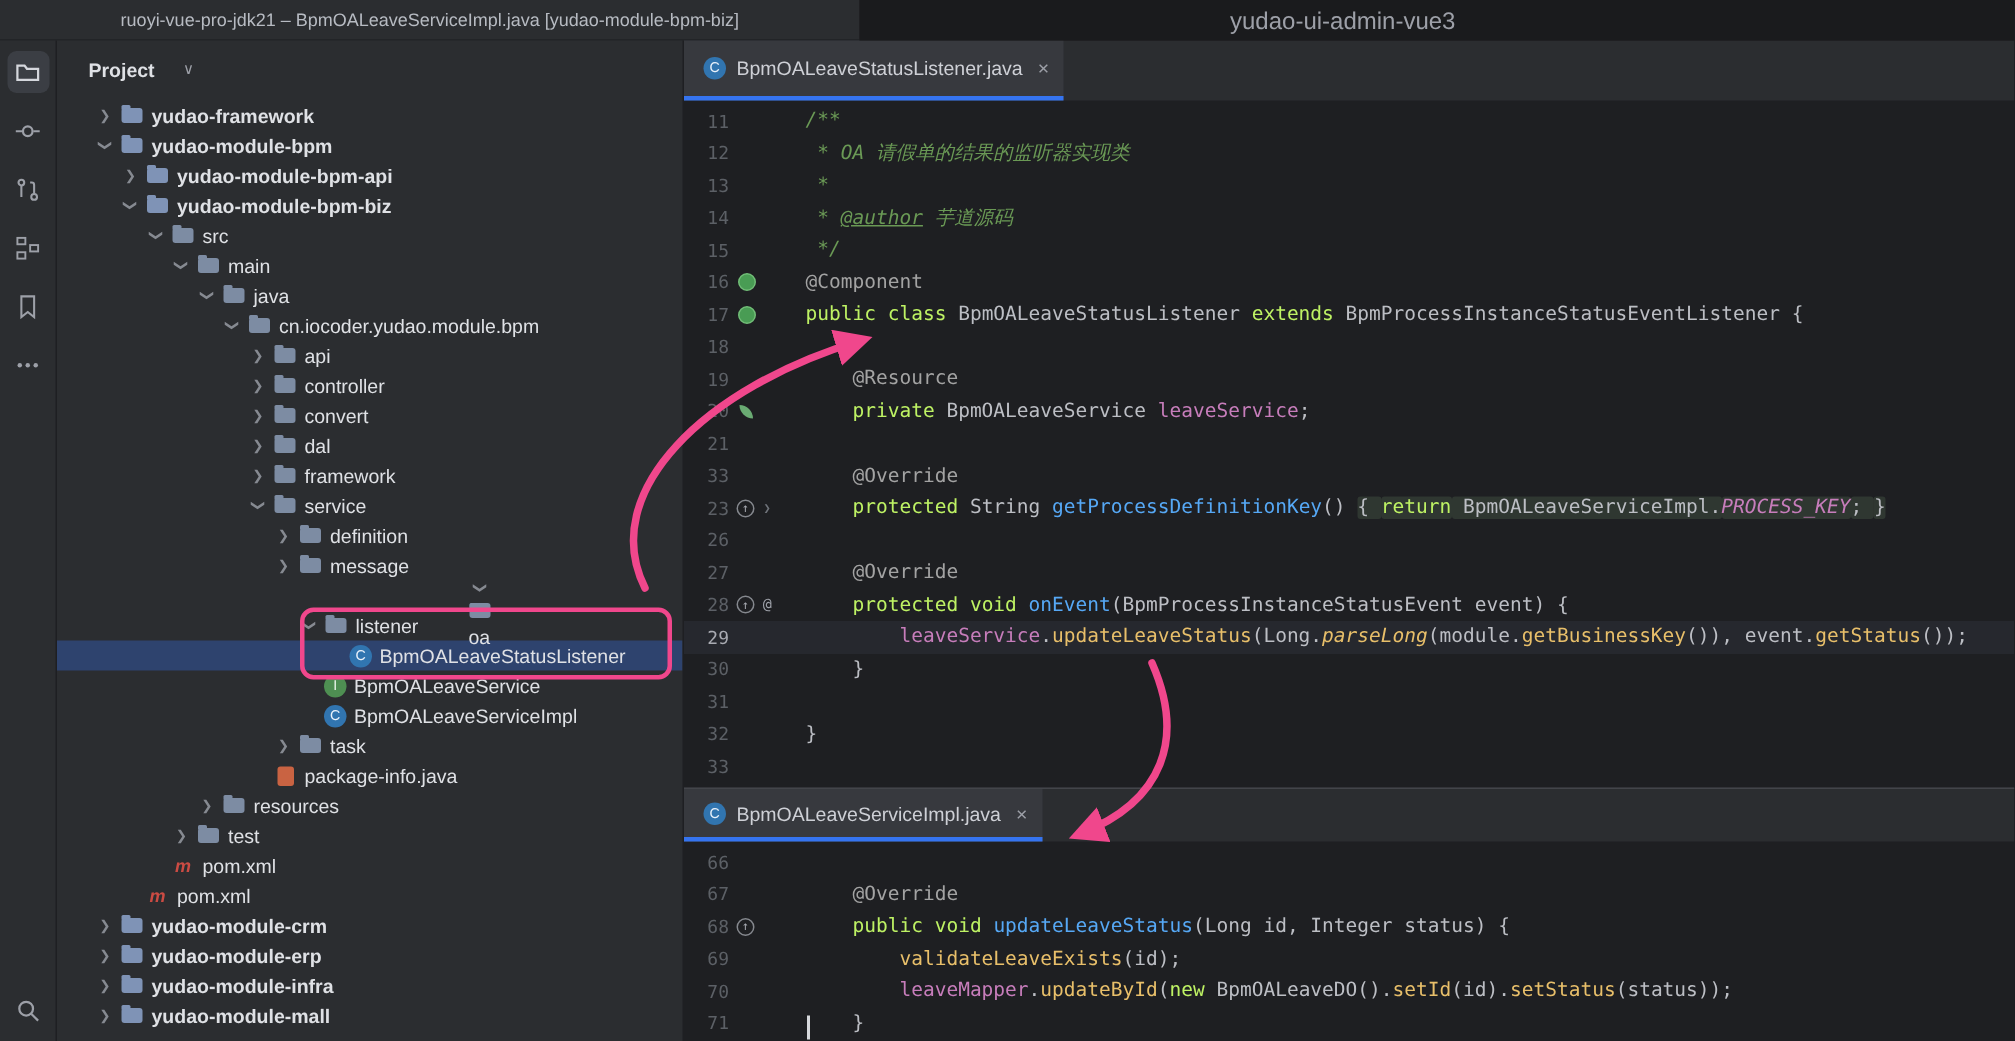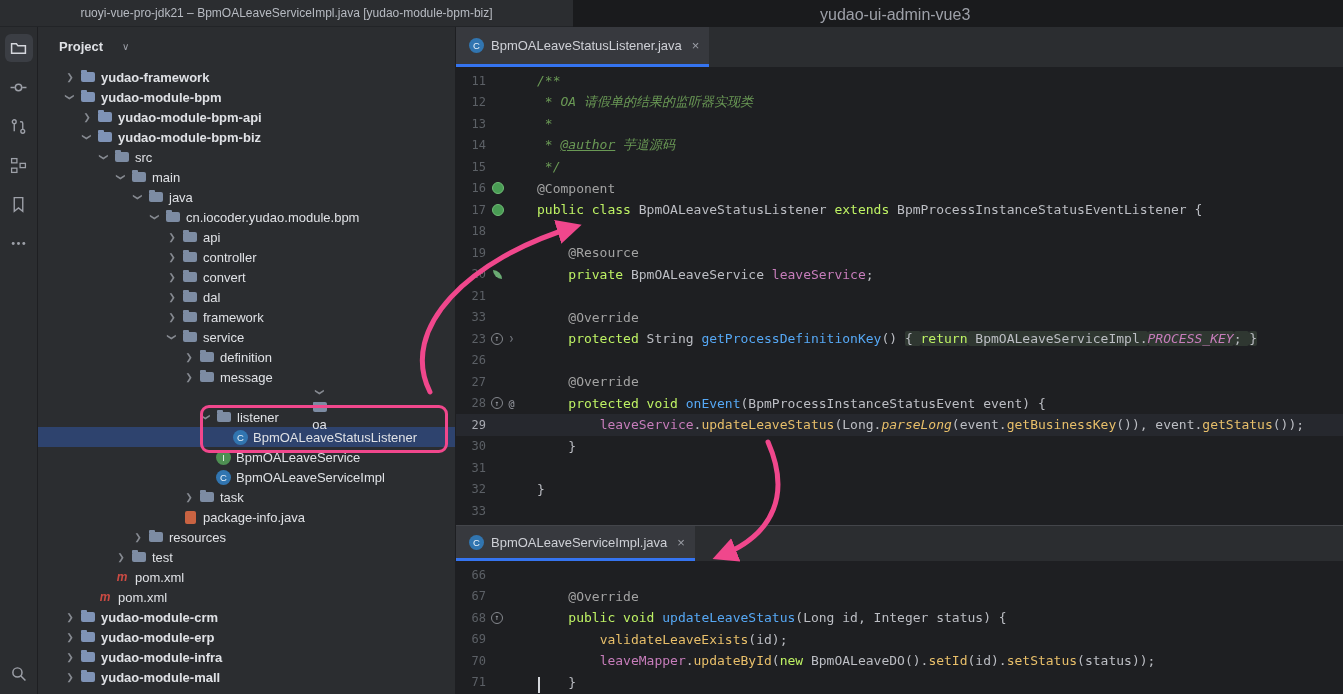--- a/index.html
+++ b/index.html
@@ -458,21 +458,21 @@
                 <span class="gi gi-annotation-at"></span>
               </span>
             </span>
             <span class="src"><span class="p">    </span><span class="k">protected</span><span class="p"> </span><span class="k">void</span><span class="p"> </span><span class="m">onEvent</span><span class="p">(BpmProcessInstanceStatusEvent event) {</span></span>
           </div>
           <div class="code-line hl">
             <span class="gutter">
               <span class="lnum">29</span>
               <span class="gicons"></span>
             </span>
-            <span class="src"><span class="p">        </span><span class="f">leaveService</span><span class="p">.</span><span class="mc">updateLeaveStatus</span><span class="p">(Long.</span><span class="sm">parseLong</span><span class="p">(event.</span><span class="mc">getBusinessKey</span><span class="p">()), event.</span><span class="mc">getStatus</span><span class="p">());</span></span>
+            <span class="src"><span class="p">        </span><span class="f">leaveService</span><span class="p">.</span><span class="mc">updateLeaveStatus</span><span class="p">(Long.</span><span class="sm">parseLong</span><span class="p">(module.</span><span class="mc">getBusinessKey</span><span class="p">()), event.</span><span class="mc">getStatus</span><span class="p">());</span></span>
           </div>
           <div class="code-line">
             <span class="gutter">
               <span class="lnum">30</span>
               <span class="gicons"></span>
             </span>
             <span class="src"><span class="p">    }</span></span>
           </div>
           <div class="code-line">
             <span class="gutter">

